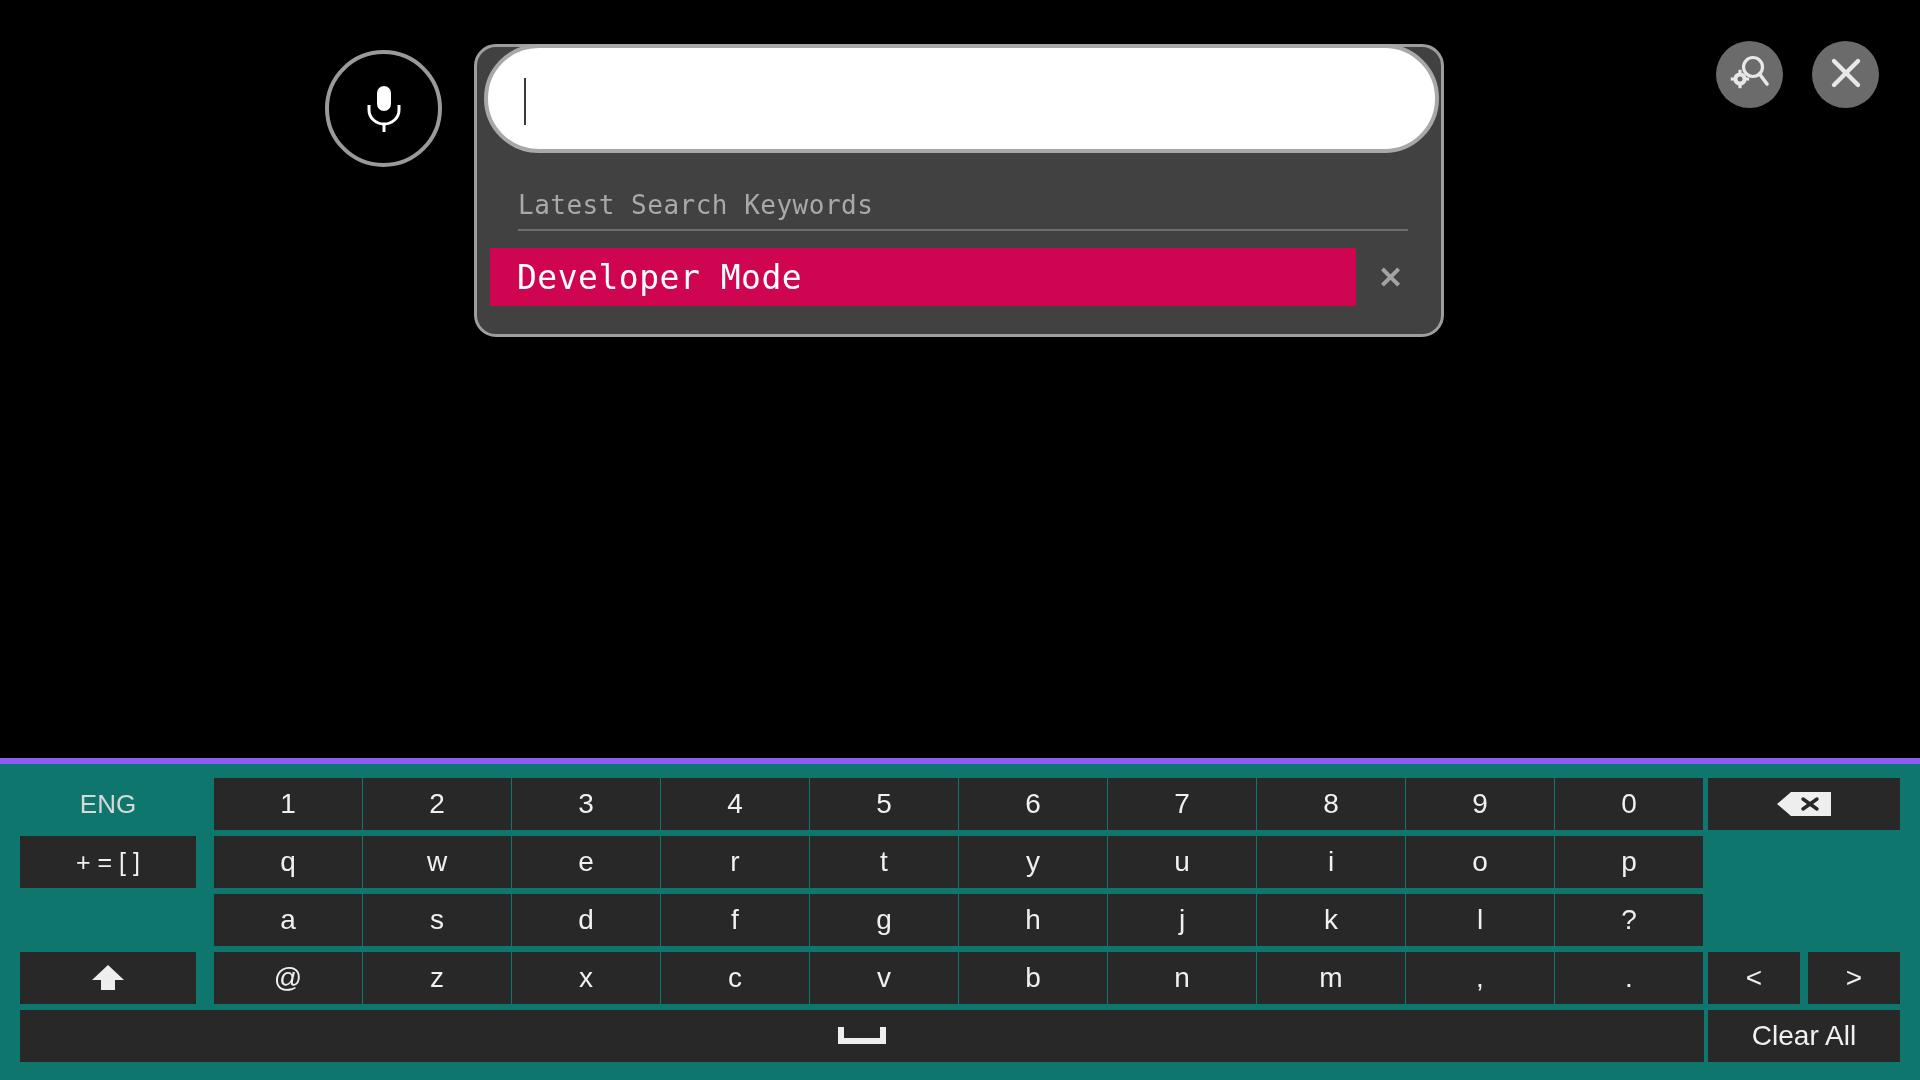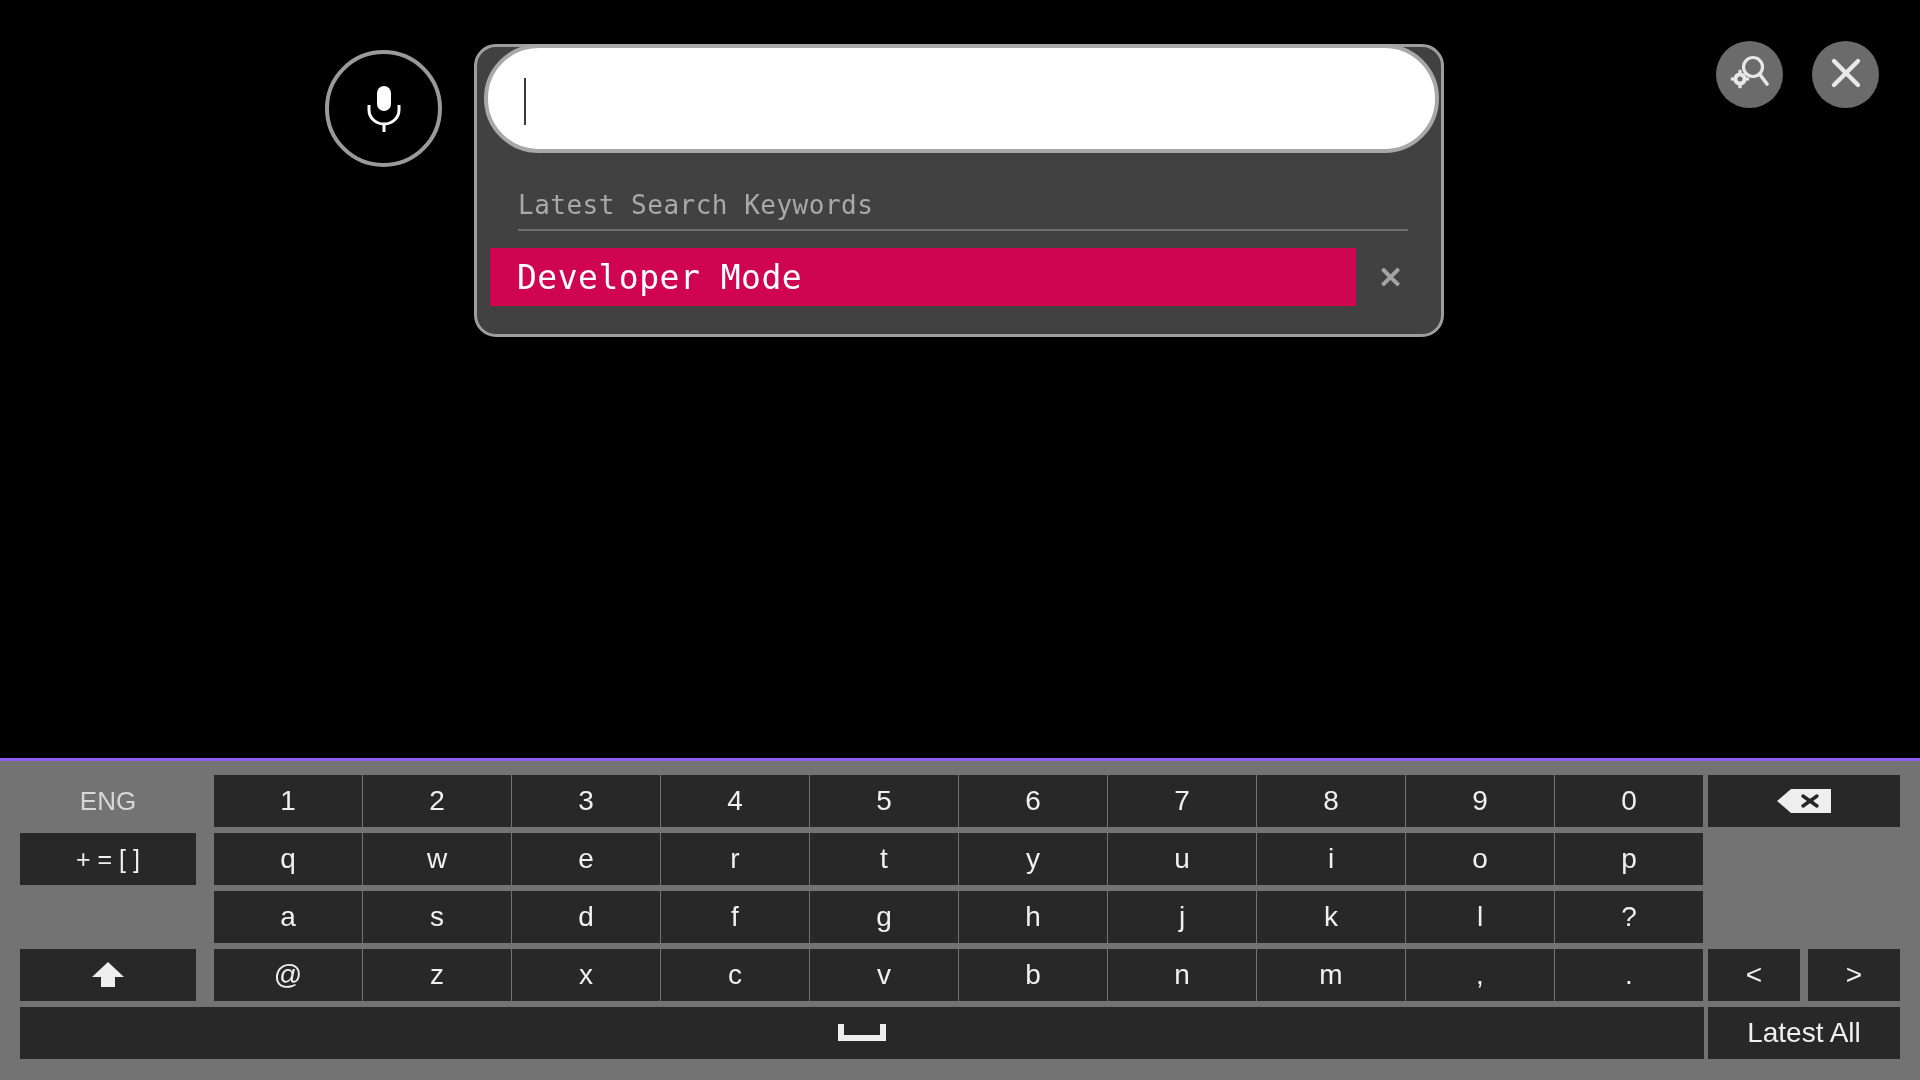--- a/index.html
+++ b/index.html
@@ -113,22 +113,22 @@
   #search-settings-button { left: 1716px; top: 41px; }
   #close-button { left: 1812px; top: 41px; }
   #search-settings-button svg { width: 42px; height: 42px; }
   #close-button svg { width: 40px; height: 40px; }
 
   
   #keyboard {
     position: absolute;
     left: 0; top: 758px;
     width: 1920px; height: 322px;
-    background: #737373;
-    border-top: 3px solid #8b5cf6;
+    background: #0f766e;
+    border-top: 6px solid #8b5cf6;
   }
   .kb-key {
     position: absolute;
     background: #282828;
     color: #f0f0f0;
     display: flex; align-items: center; justify-content: center;
     font-family: "Liberation Sans", sans-serif;
     font-size: 28px;
     user-select: none;
   }
@@ -272,16 +272,16 @@
           <line x1="42" y1="9" x2="28" y2="19" stroke="#282828" stroke-width="3.4" stroke-linecap="round"></line>
         </svg>
       </span>
     </div>
 
 
     <div class="kb-key" style="left:1708px; top:188px; width:92px; height:52px;">&lt;</div>
 
     <div class="kb-key" style="left:1808px; top:188px; width:92px; height:52px;">&gt;</div>
 
-    <div class="kb-key" style="left:1708px; top:246px; width:192px; height:52px;">Latest All</div>
+    <div class="kb-key" style="left:1708px; top:246px; width:192px; height:52px;">Clear All</div>
   </div>
 
 </div>
 
 </body></html>

